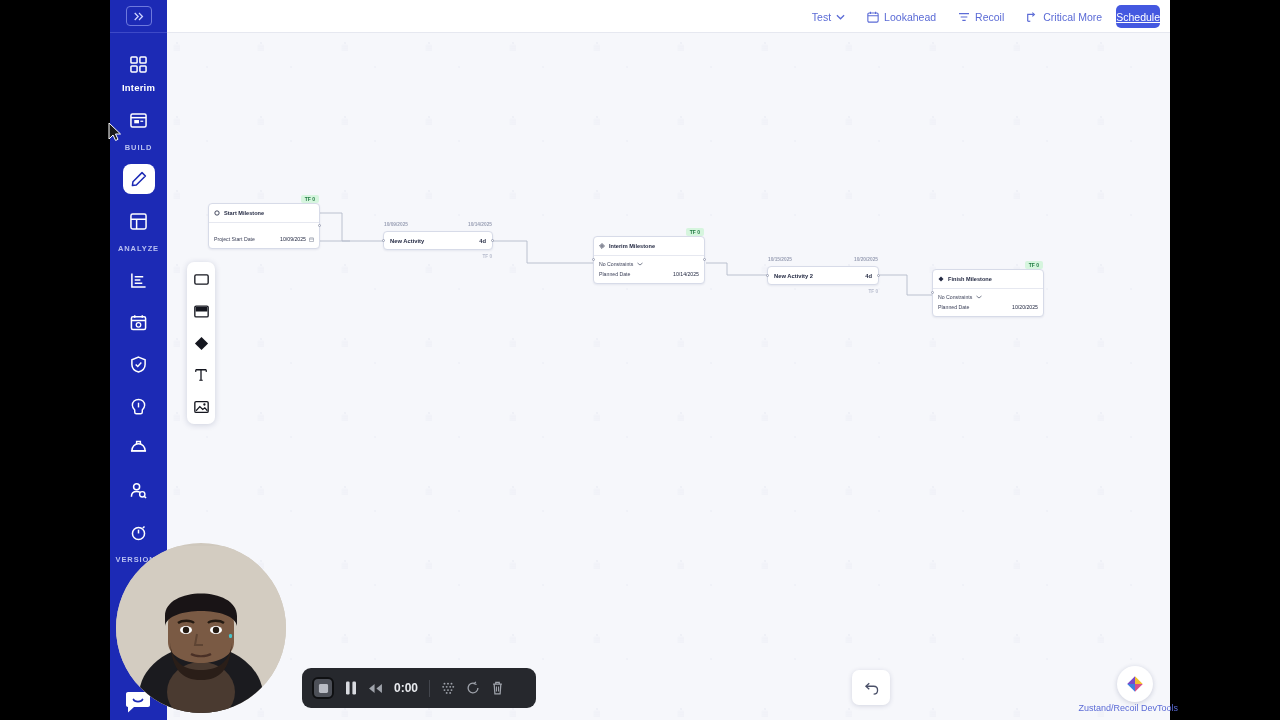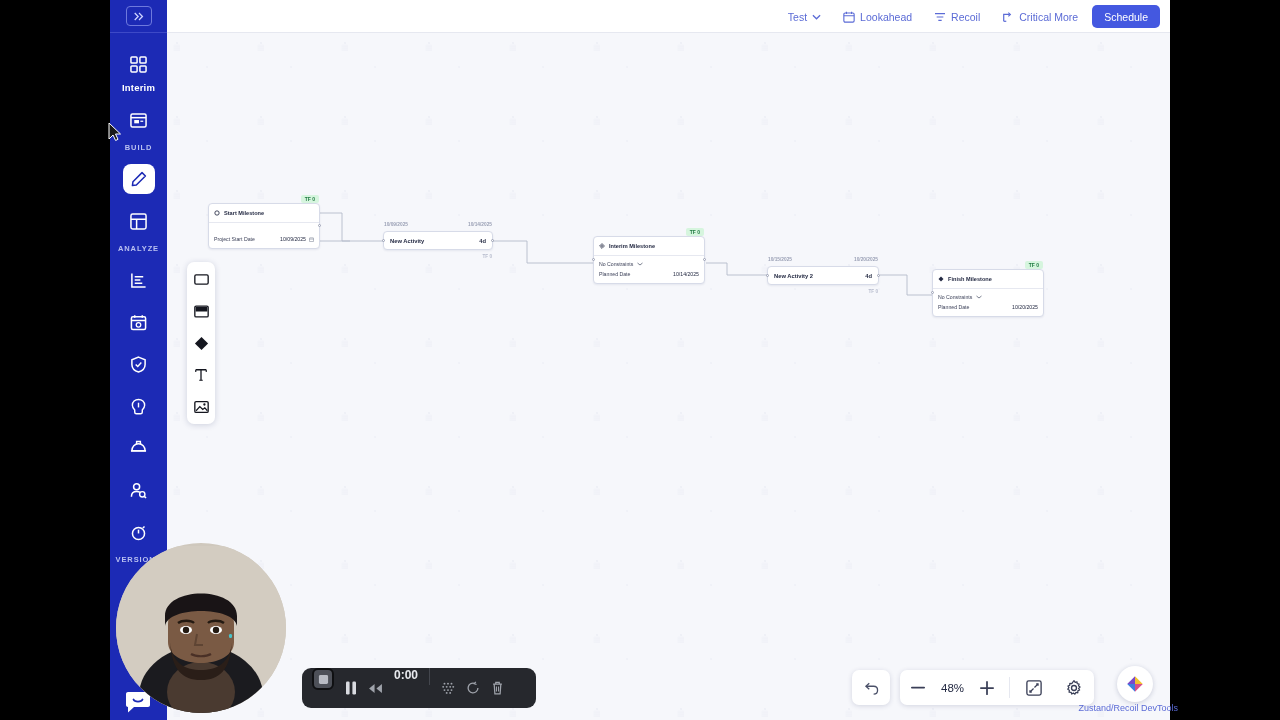--- a/index.html
+++ b/index.html
@@ -110,25 +110,25 @@
     width: 30px; height: 21px;
     border: 1px solid #d5d9ea; border-radius: 4px;
     display: flex; align-items: center; justify-content: center; gap: 2px;
     color: #3a3f57; cursor: pointer; background:#fff;
   }
   .hdr-right {
     position: absolute; right: 10px; top: 0; height: 33px;
     display: flex; align-items: center; gap: 6px;
   }
   .schedule-btn {
-    height: 23px; padding: 0 12px;
+    height: 23px; padding: 0 0;
     background: #4458e0; color: #fff;
     border-radius: 5px; border: none;
     font-size: 10.5px; cursor: pointer;
-    display: flex; align-items: center;
+    display: flex; align-items: center; text-decoration: underline;
   }
 
   
   .canvas {
     position: absolute; left: 167px; top: 33px;
     width: 1003px; height: 687px;
     background: #f6f7fb;
     overflow: hidden;
   }
   .wm {
@@ -228,21 +228,21 @@
     position: absolute; left: 50%; top: 52%;
     transform: translate(-50%,-50%);
     width: 170px; height: 170px;
   }
 
   
   .recbar {
     position: absolute; left: 302px; top: 668px;
     width: 234px; height: 40px;
     background: #26282d; border-radius: 9px;
-    display: flex; padding: 0 10px; gap: 11px;
+    display: flex; align-items: center; padding: 0 10px; gap: 11px;
     z-index: 30;
   }
   .rec-stop {
     width: 22px; height: 22px; border-radius: 6px;
     background: #4d5058;
     border: 2px solid #0f1012;
     display:flex; align-items:center; justify-content:center;
     cursor: pointer;
   }
   .rec-ico { color: #d9dbe0; cursor: pointer; display:flex; align-items:center; }
@@ -771,47 +771,20 @@
     </div>
   </div>
 
   <div class="undo-box">
     <svg width="16" height="14" viewBox="0 0 18 16">
         <path d="M4 6 H12 C15 6 16.5 8 16.5 10.5 C16.5 13 15 15 12 15" fill="none" stroke="#4a5068" stroke-width="1.5"></path>
         <path d="M7 2.5 L3.2 6 L7 9.5" fill="none" stroke="#4a5068" stroke-width="1.5"></path>
       </svg>
   </div>
 
-  <div class="zoombar">
-    <div class="zb-item" style="width:36px;">
-      <svg width="14" height="3" viewBox="0 0 16 3">
-          <rect width="16" height="2" y="0.5" rx="1" fill="#3a3f57"></rect>
-        </svg>
-    </div>
-    <div class="zoom-val">48%</div>
-    <div class="zb-item" style="width:36px;">
-      <svg width="14" height="14" viewBox="0 0 16 16">
-          <path d="M8 1 V15 M1 8 H15" stroke="#3a3f57" stroke-width="2" stroke-linecap="round"></path>
-        </svg>
-    </div>
-    <div class="zb-sep"></div>
-    <div class="zb-item" style="width:40px;">
-      <svg width="16" height="16" viewBox="0 0 18 18">
-          <rect x="1" y="1" width="16" height="16" rx="2" fill="none" stroke="#3a3f57" stroke-width="1.5"></rect>
-          <path d="M11.5 4.5 H13.5 V6.5 M6.5 13.5 H4.5 V11.5" fill="none" stroke="#3a3f57" stroke-width="1.5"></path>
-          <path d="M13.2 4.8 L9.5 8.5 M4.8 13.2 L8.5 9.5" stroke="#3a3f57" stroke-width="1.4"></path>
-        </svg>
-    </div>
-    <div class="zb-item" style="width:40px;">
-      <svg width="16" height="16" viewBox="0 0 18 18">
-          <circle cx="9" cy="9" r="2.8" fill="none" stroke="#3a3f57" stroke-width="1.5"></circle>
-          <path d="M9 0.8 L10.3 2.6 L12.4 2 L12.6 4.2 L14.8 4.6 L14 6.6 L15.8 7.9 L14.2 9.4 L15.3 11.3 L13.3 12.2 L13.3 14.4 L11.1 14 L10 15.9 L8.3 14.6 L6.5 15.8 L5.7 13.8 L3.5 13.7 L3.8 11.5 L2 10.4 L3.3 8.7 L2.2 6.8 L4.2 6 L4.3 3.8 L6.5 4.1 L7.7 2.3 Z" fill="none" stroke="#3a3f57" stroke-width="1.4" stroke-linejoin="round"></path>
-        </svg>
-    </div>
-  </div>
 
   <div class="devtools-btn">
     <svg width="22" height="22" viewBox="0 0 24 24">
       <path d="M12 2 L22 12 L12 22 L2 12 Z" fill="#fff"></path>
       <path d="M12 3.5 L20.5 12 L12 12 Z" fill="#f2c230"></path>
       <path d="M20.5 12 L12 20.5 L12 12 Z" fill="#d94f8a"></path>
       <path d="M12 20.5 L3.5 12 L12 12 Z" fill="#3f7de0"></path>
       <path d="M3.5 12 L12 3.5 L12 12 Z" fill="#7a48c9"></path>
     </svg>
   </div>

